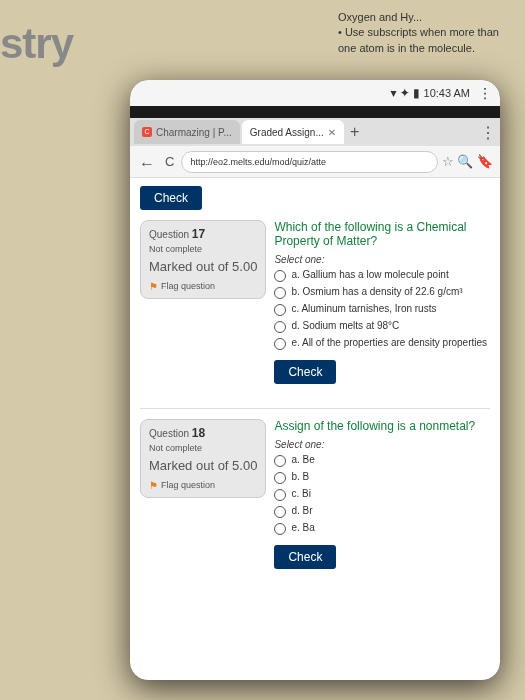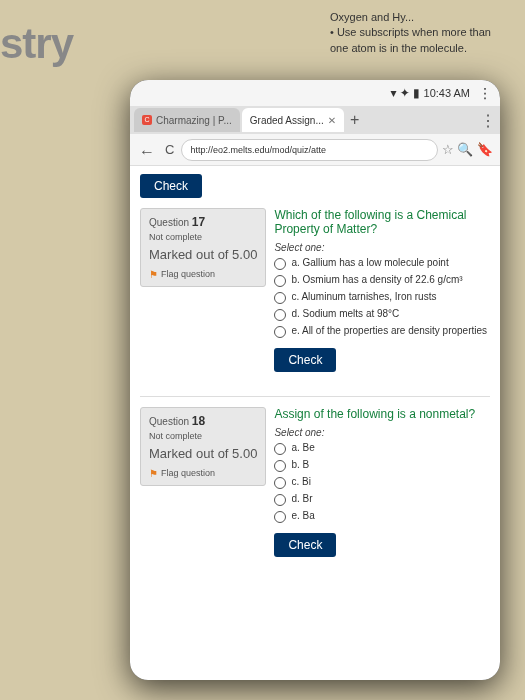--- a/index.html
+++ b/index.html
@@ -17,21 +17,21 @@
     .background {
       position: absolute;
       top: 0; left: 0;
       width: 100%; height: 100%;
       background: #d4c9a8;
     }
 
     .bg-text-top {
       position: absolute;
       top: 10px;
-      right: 15px;
+      right: 7px;
       font-size: 11px;
       color: #333;
       width: 180px;
       line-height: 1.4;
     }
 
     .bg-stry {
       position: absolute;
       top: 20px;
       left: 0;
@@ -77,20 +77,21 @@
     .battery-icon { font-size: 12px; }
 
     
     .browser-tabs {
       background: #e0e0e0;
       height: 28px;
       display: flex;
       align-items: center;
       padding: 0 4px;
       gap: 2px;
+      margin-top: 12px;
     }
 
     .tab {
       display: flex;
       align-items: center;
       gap: 4px;
       padding: 3px 8px;
       border-radius: 6px 6px 0 0;
       font-size: 10px;
       height: 24px;
@@ -213,21 +214,21 @@
       display: flex;
       align-items: flex-start;
       gap: 8px;
       margin-bottom: 6px;
     }
 
     .question-meta {
       background: #e8e8e8;
       border: 1px solid #ccc;
       padding: 4px 8px;
-      border-radius: 3px;
+      border-radius: 8px;
       min-width: 80px;
       font-size: 9px;
       color: #333;
       line-height: 1.5;
     }
 
     .question-num {
       font-size: 10px;
       color: #555;
     }

